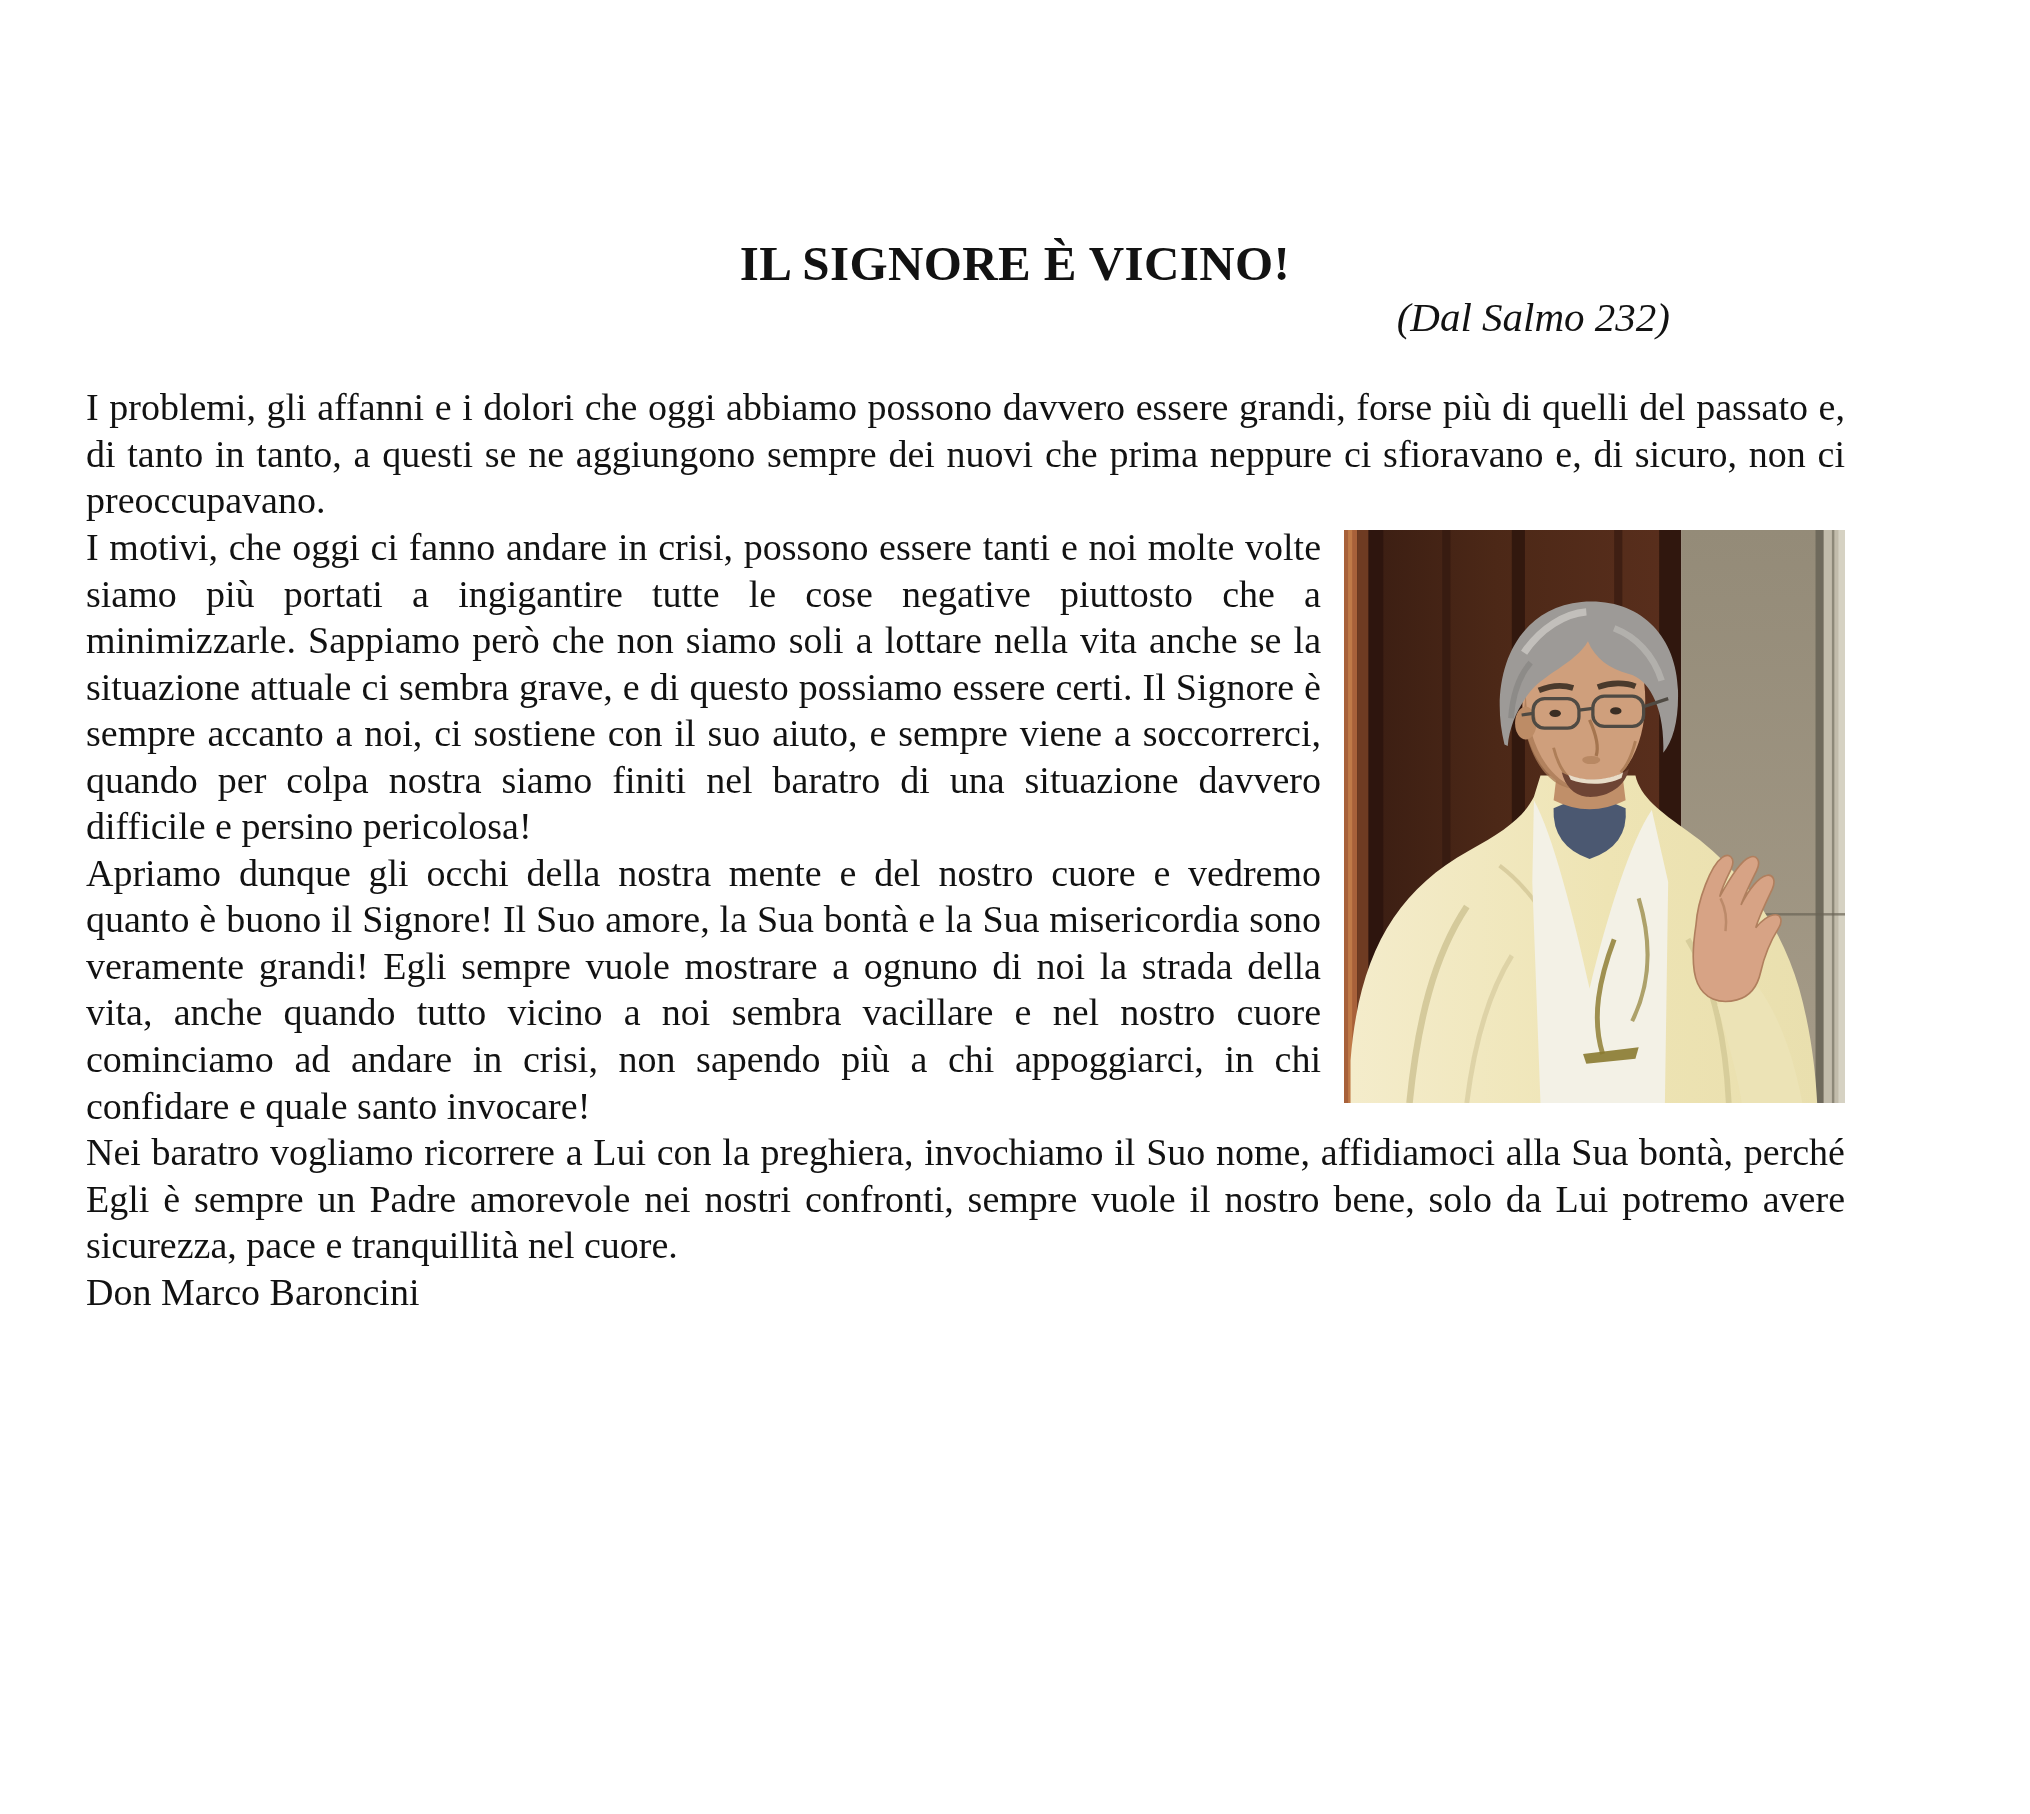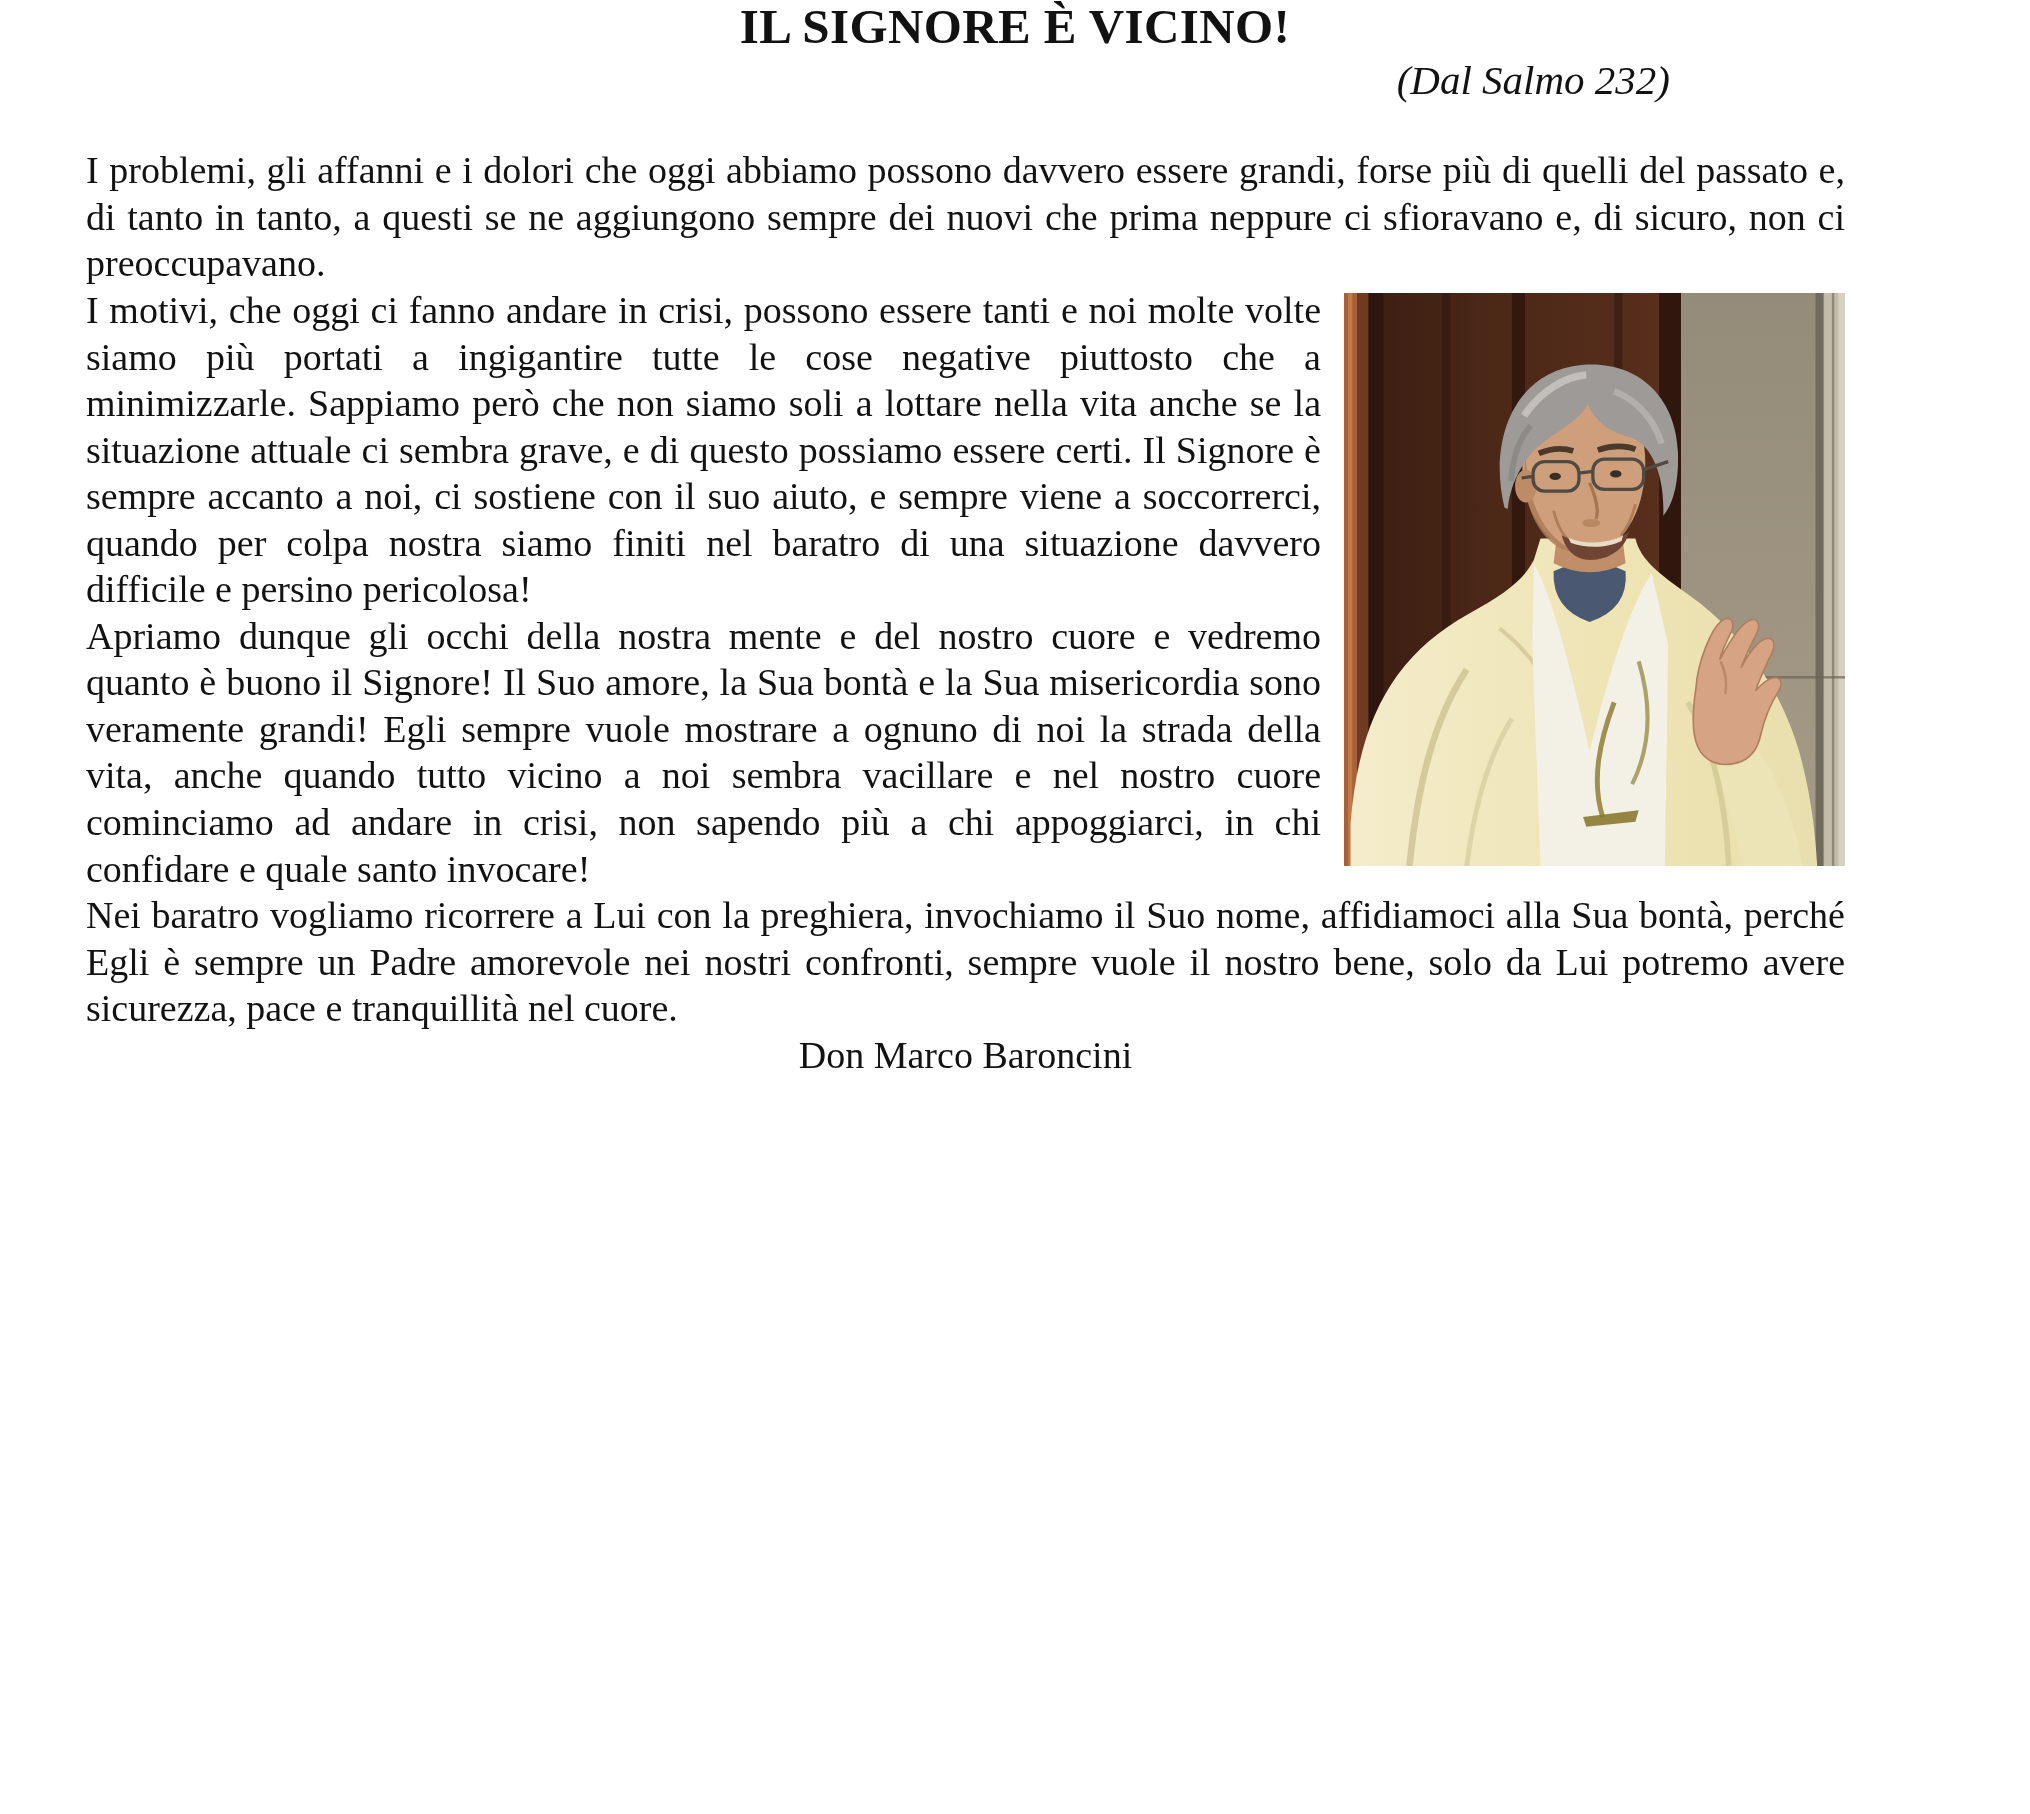--- a/index.html
+++ b/index.html
@@ -5,21 +5,21 @@
   html,body { margin:0; padding:0; background:#e8e8e8; }
   .page {
     position:relative;
     width:2030px;
     height:1814px;
     background:#ffffff;
     overflow:hidden;
     font-family:"Liberation Serif","DejaVu Serif",serif;
     color:#121212;
   }
-  .header { }
+  .header { padding-top:237px; }
   .title {
     text-align:center;
     font-weight:bold;
     font-size:49px;
     line-height:1.1;
     letter-spacing:0.4px;
   }
   .subtitle {
     text-align:center;
     font-style:italic;
@@ -44,21 +44,21 @@
   }
   .body-text p { margin:0; padding:0; }
   .photo-float {
     float:right;
     width:501px;
     height:573px;
     margin:6.5px 0 13px 23px;
   }
   .photo-float svg { display:block; width:100%; height:100%; }
   .signature {
-    text-align:center;
+    text-align:left;
     margin-top:47px;
     font-family:Liberation Serif, serif;
   }
 </style>
 </head>
 <body>
 
 <div class="page">
 
   <div class="header">

